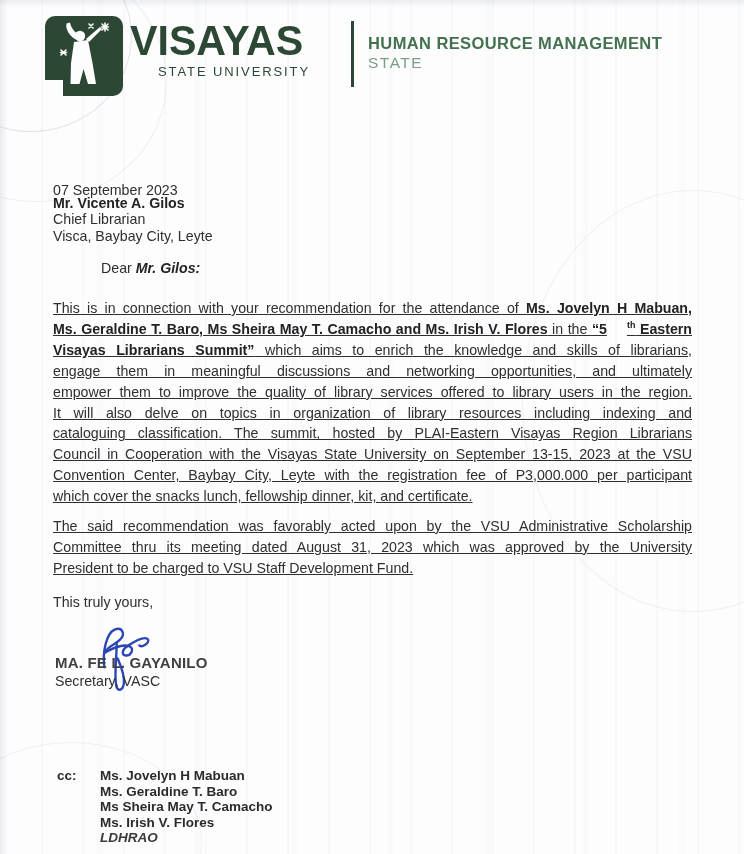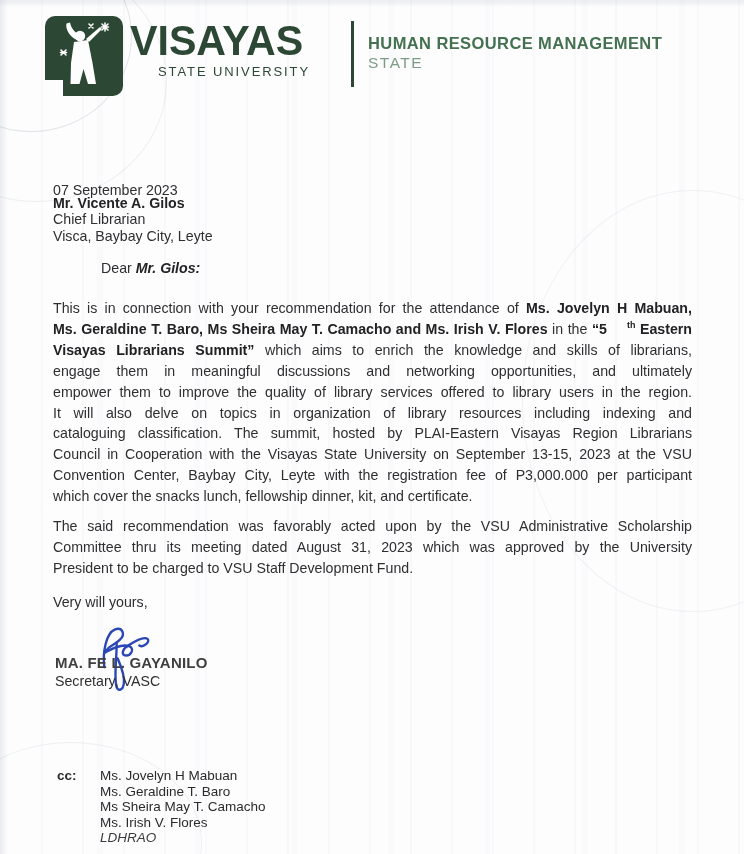--- a/index.html
+++ b/index.html
@@ -50,34 +50,34 @@
   
   .blk{position:absolute;left:53px;font-size:14.2px;}
   .date{top:144px;margin-top:38px;}
   .recipient{top:195px;line-height:16.3px;}
   .recipient .rname{font-weight:700;color:#242426;}
   .salutation{top:260px;margin-left:48px;}
   .salutation .sname{font-weight:700;font-style:italic;color:#242426;}
   .para{width:639px;line-height:20.9px;}
   .para1{top:298px;}
   .para2{top:516px;}
-  .pline{text-align:justify;text-align-last:justify;}
+  .pline{text-align:justify;text-align-last:justify;text-decoration:underline;}
   .pline.last{text-align:right;text-align-last:left;}
   .pline .b{font-weight:700;color:#222224;}
   .pline sup{font-size:9px;vertical-align:super;line-height:0;padding-left:20px;}
   .closing{top:594px;}
 
   .sig-svg{position:absolute;left:92px;top:624px;width:72px;height:72px;}
   .sig-name{position:absolute;left:55px;top:654px;font-size:15px;font-weight:700;color:#404040;letter-spacing:0.2px;}
   .sig-title{position:absolute;left:55px;top:673px;font-size:14.2px;text-align:center;}
 
   .cc-label{position:absolute;left:57px;top:768px;font-size:13.5px;font-weight:700;color:#2b2b2d;}
   .cc-list{position:absolute;left:100px;top:768px;font-size:13.5px;line-height:15.6px;}
-  .cc-item{font-weight:400;color:#2b2b2d;}
-  .cc-note{font-style:italic;font-weight:400;color:#3a3a3c;}
+  .cc-item{font-weight:700;color:#2b2b2d;}
+  .cc-note{font-style:italic;font-weight:700;color:#3a3a3c;}
 </style>
 </head>
 <body>
 
 <div class="page">
   <div class="scan-streaks"></div>
   <div class="wrinkle w1"></div>
   <div class="wrinkle w2"></div>
   <div class="wrinkle w3"></div>
   <div class="wrinkle w4"></div>
@@ -125,21 +125,21 @@
       <div class="pline"><span>Council in Cooperation with the Visayas State University on September 13-15, 2023 at the VSU</span></div>
       <div class="pline"><span>Convention Center, Baybay City, Leyte with the registration fee of P3,000.000 per participant</span></div>
       <div class="pline last"><span>which cover the snacks lunch, fellowship dinner, kit, and certificate.</span></div>
     </div>
   <div class="blk para para2">
       <div class="pline"><span>The said recommendation was favorably acted upon by the VSU Administrative Scholarship</span></div>
       <div class="pline"><span>Committee thru its meeting dated August 31, 2023 which was approved by the University</span></div>
       <div class="pline last"><span>President to be charged to VSU Staff Development Fund.</span></div>
     </div>
 
-  <div class="blk closing">Very will yours,</div>
+  <div class="blk closing">This truly yours,</div>
 
   <svg class="sig-svg" viewBox="0 0 70 70">
     <g fill="none" stroke="#2b46b5" stroke-width="2.3" stroke-linecap="round">
       <path d="M12 42 C 10 27, 14 9, 22 5.5 C 29.5 2.5, 33 10, 27 15.5 C 22 20.5, 15 21.5, 13 27.5"></path>
       <path d="M13 27.5 C 20 23.5, 30 19.5, 36 21.5 C 42 23.5, 38 31.5, 32 30.5 C 28 29.5, 30 23.5, 36 20.5"></path>
       <path d="M36 20.5 C 42 16.5, 50 11.5, 54 14.5 C 57 17, 50 23.5, 46 21"></path>
       <path d="M24 19 C 24 33, 21.5 49, 23.5 59.5 C 24.5 66, 30 65.5, 31 57.5 C 32 49.5, 27.5 39.5, 25 33.5"></path>
     </g>
   </svg>
   <div class="sig-name">MA. FE L. GAYANILO</div>

